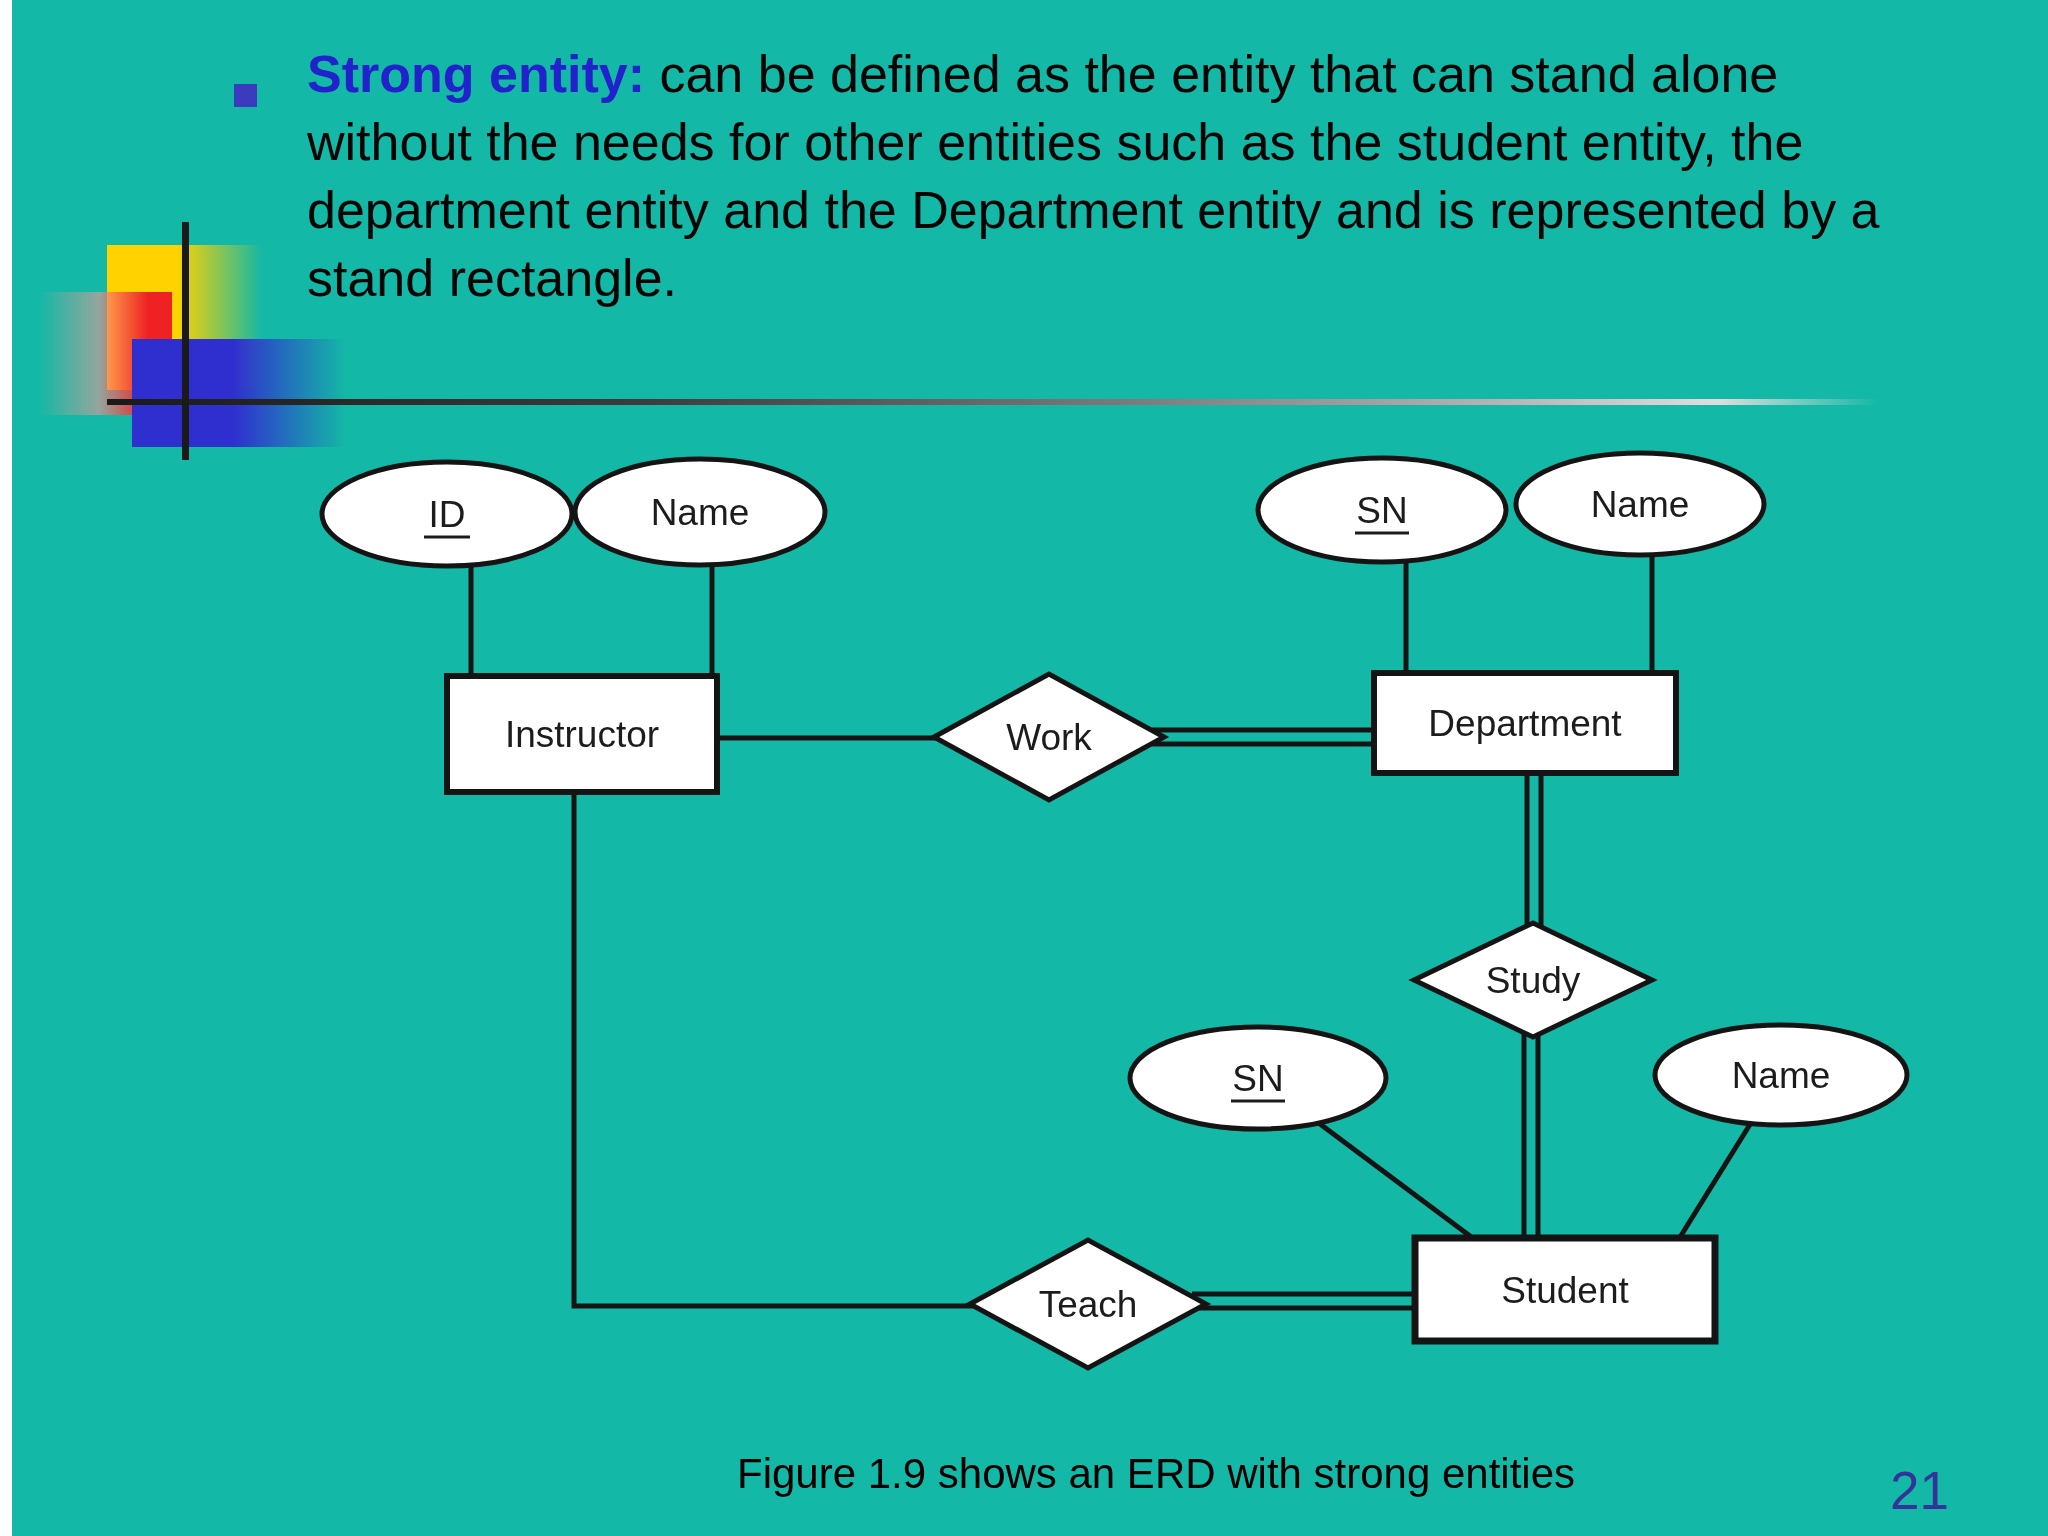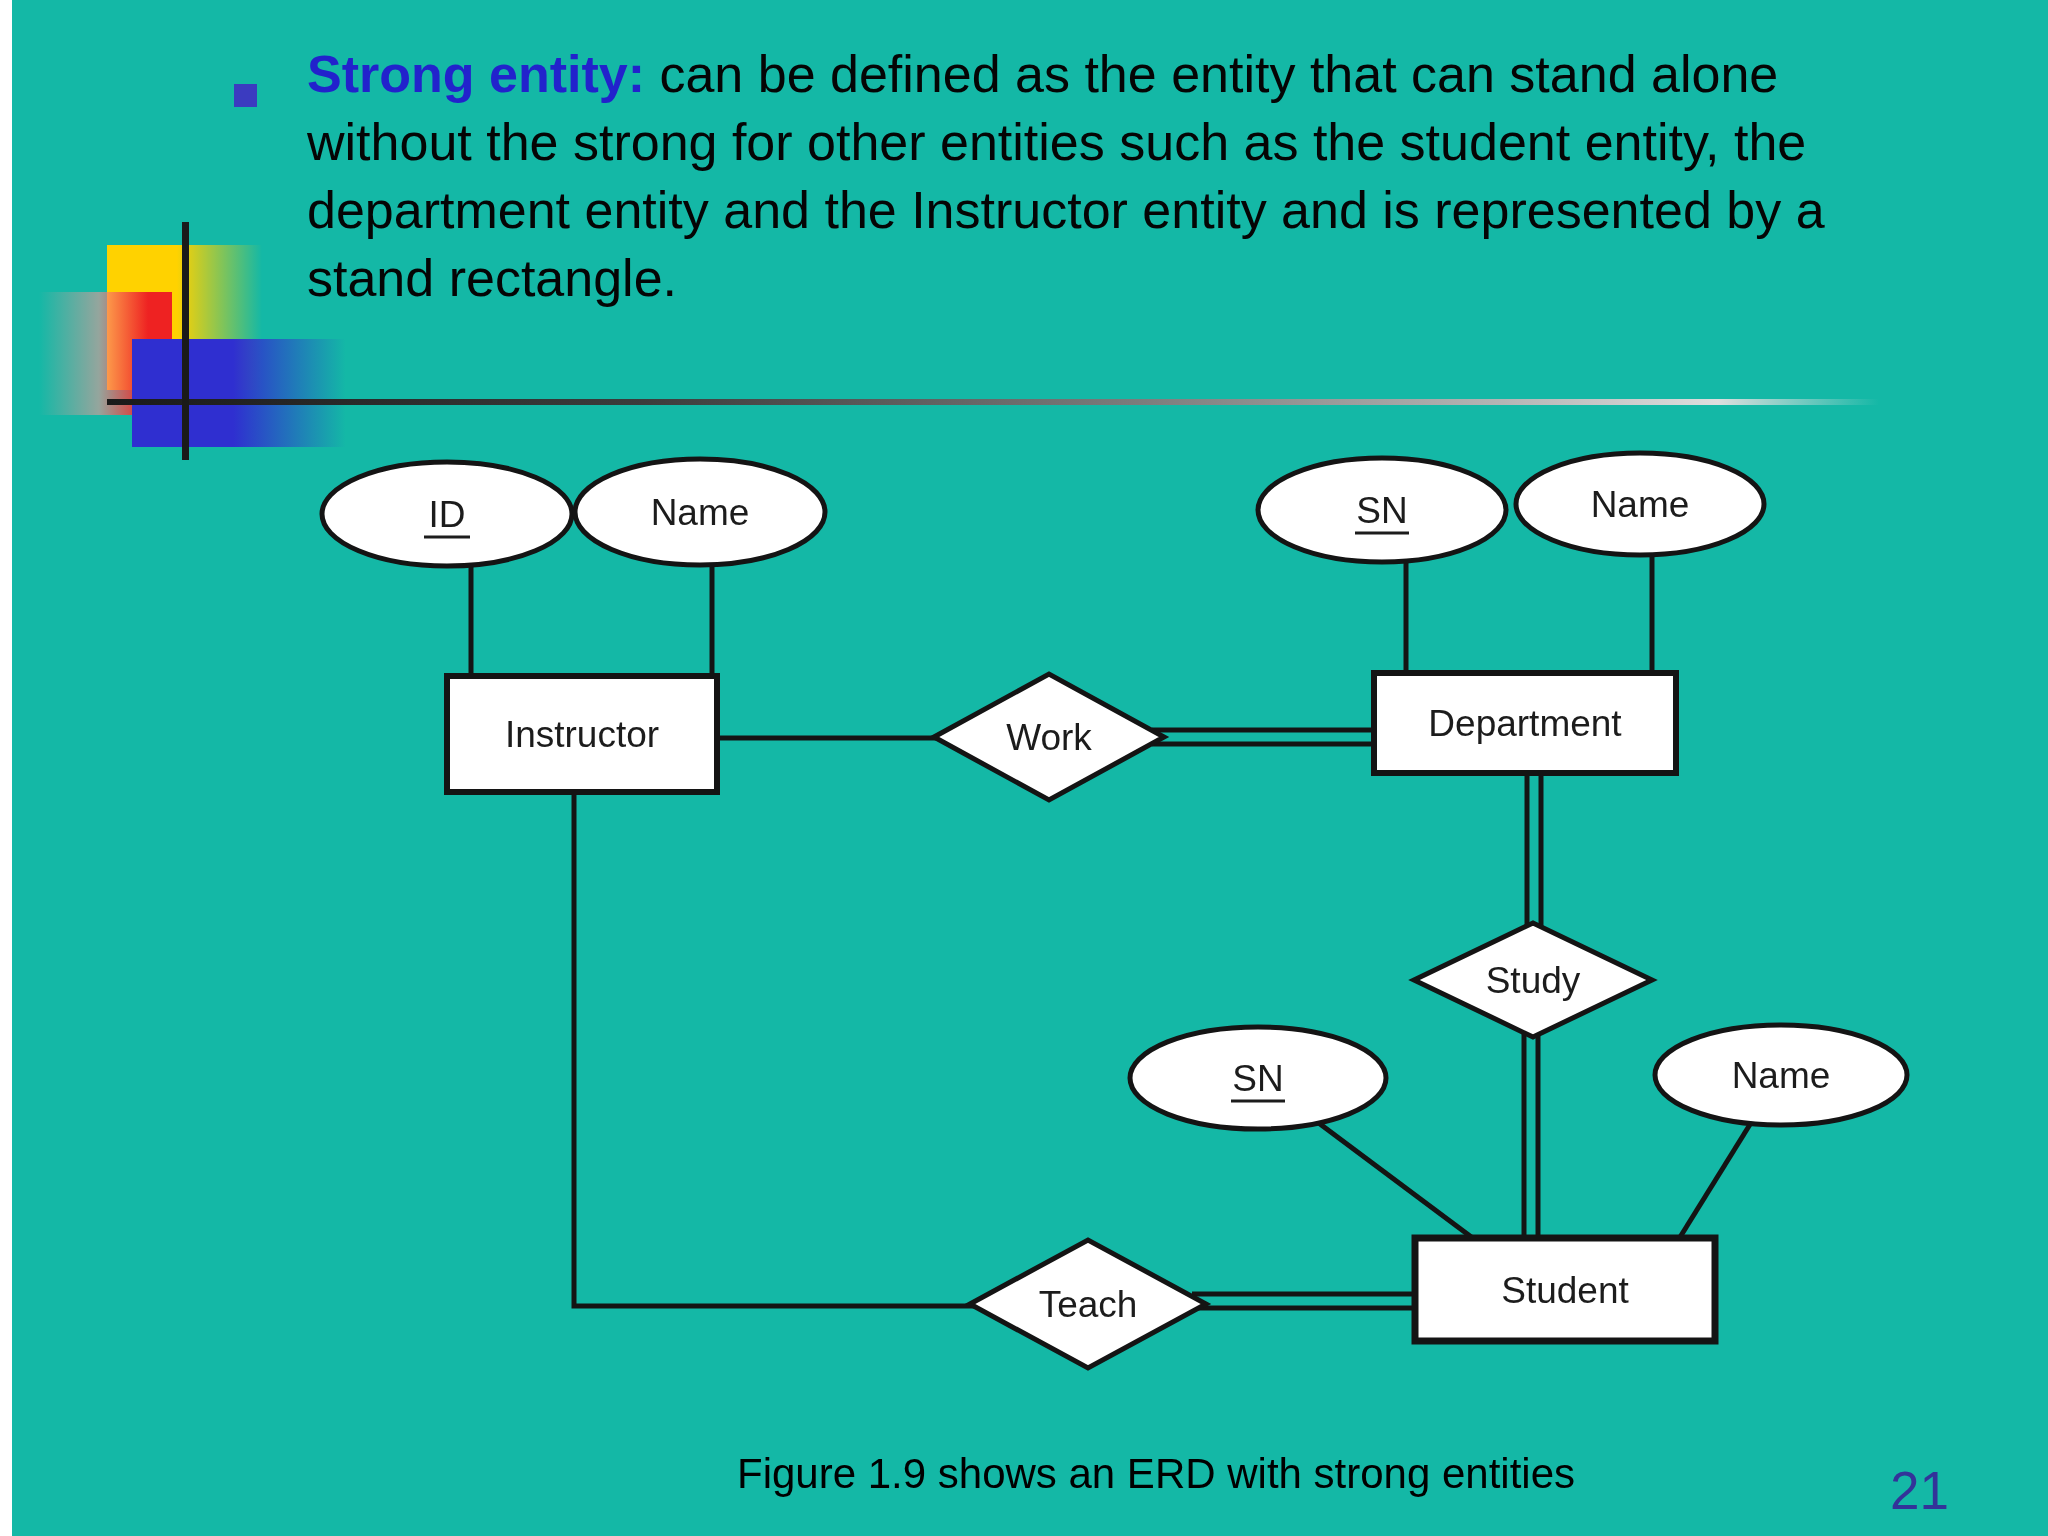--- a/index.html
+++ b/index.html
@@ -41,22 +41,22 @@
 
   <div class="deco-yellow"></div>
   <div class="deco-red"></div>
   <div class="deco-blue"></div>
   <div class="deco-vline"></div>
   <div class="separator"></div>
 
   <span class="bullet"></span>
   <div class="title-block">
     <div><span class="accent">Strong entity:</span><span> can be defined as the entity that can stand alone</span></div>
-    <div>without the strong for other entities such as the student entity, the</div>
-    <div>department entity and the Instructor entity and is represented by a</div>
+    <div>without the needs for other entities such as the student entity, the</div>
+    <div>department entity and the Department entity and is represented by a</div>
     <div>stand rectangle.</div>
   </div>
 
   <svg class="diagram" viewBox="0 0 2048 1536">
 
     <g>
       <line class="conn" x1="459" y1="560" x2="459" y2="680"></line>
       <line class="conn" x1="700" y1="560" x2="700" y2="680"></line>
       <line class="conn" x1="1394" y1="556" x2="1394" y2="678"></line>
       <line class="conn" x1="1640" y1="552" x2="1640" y2="678"></line>

